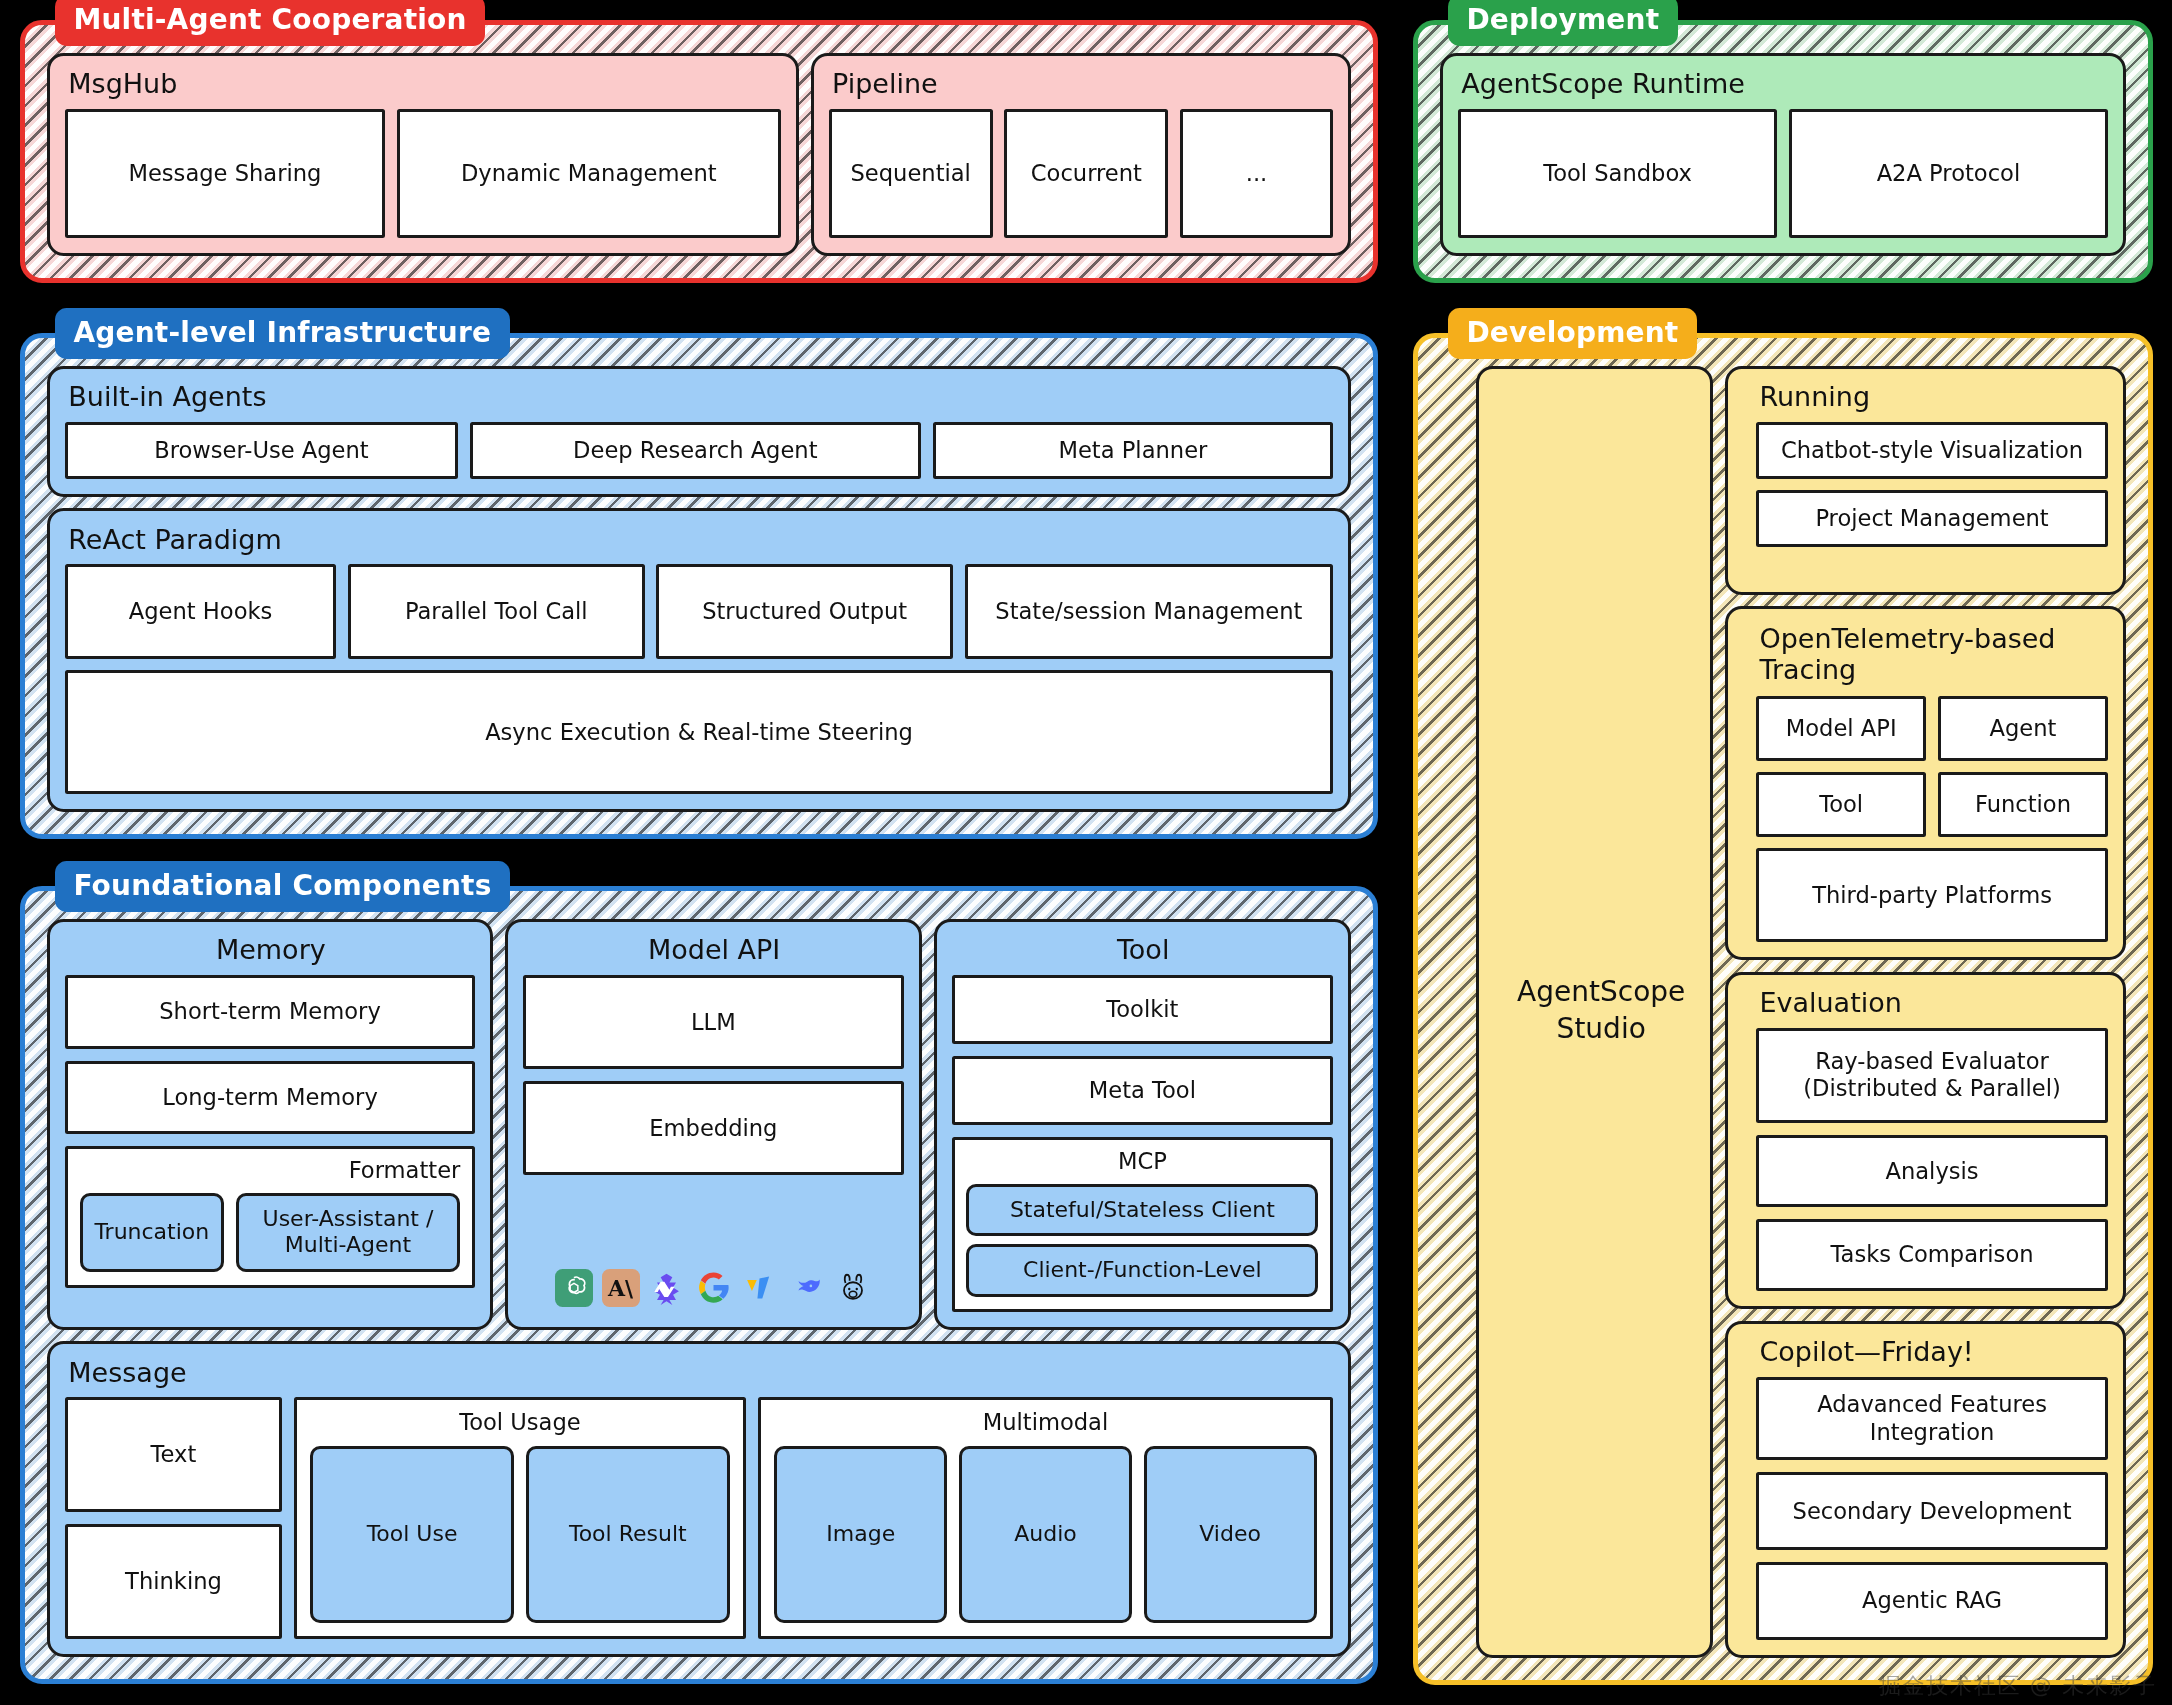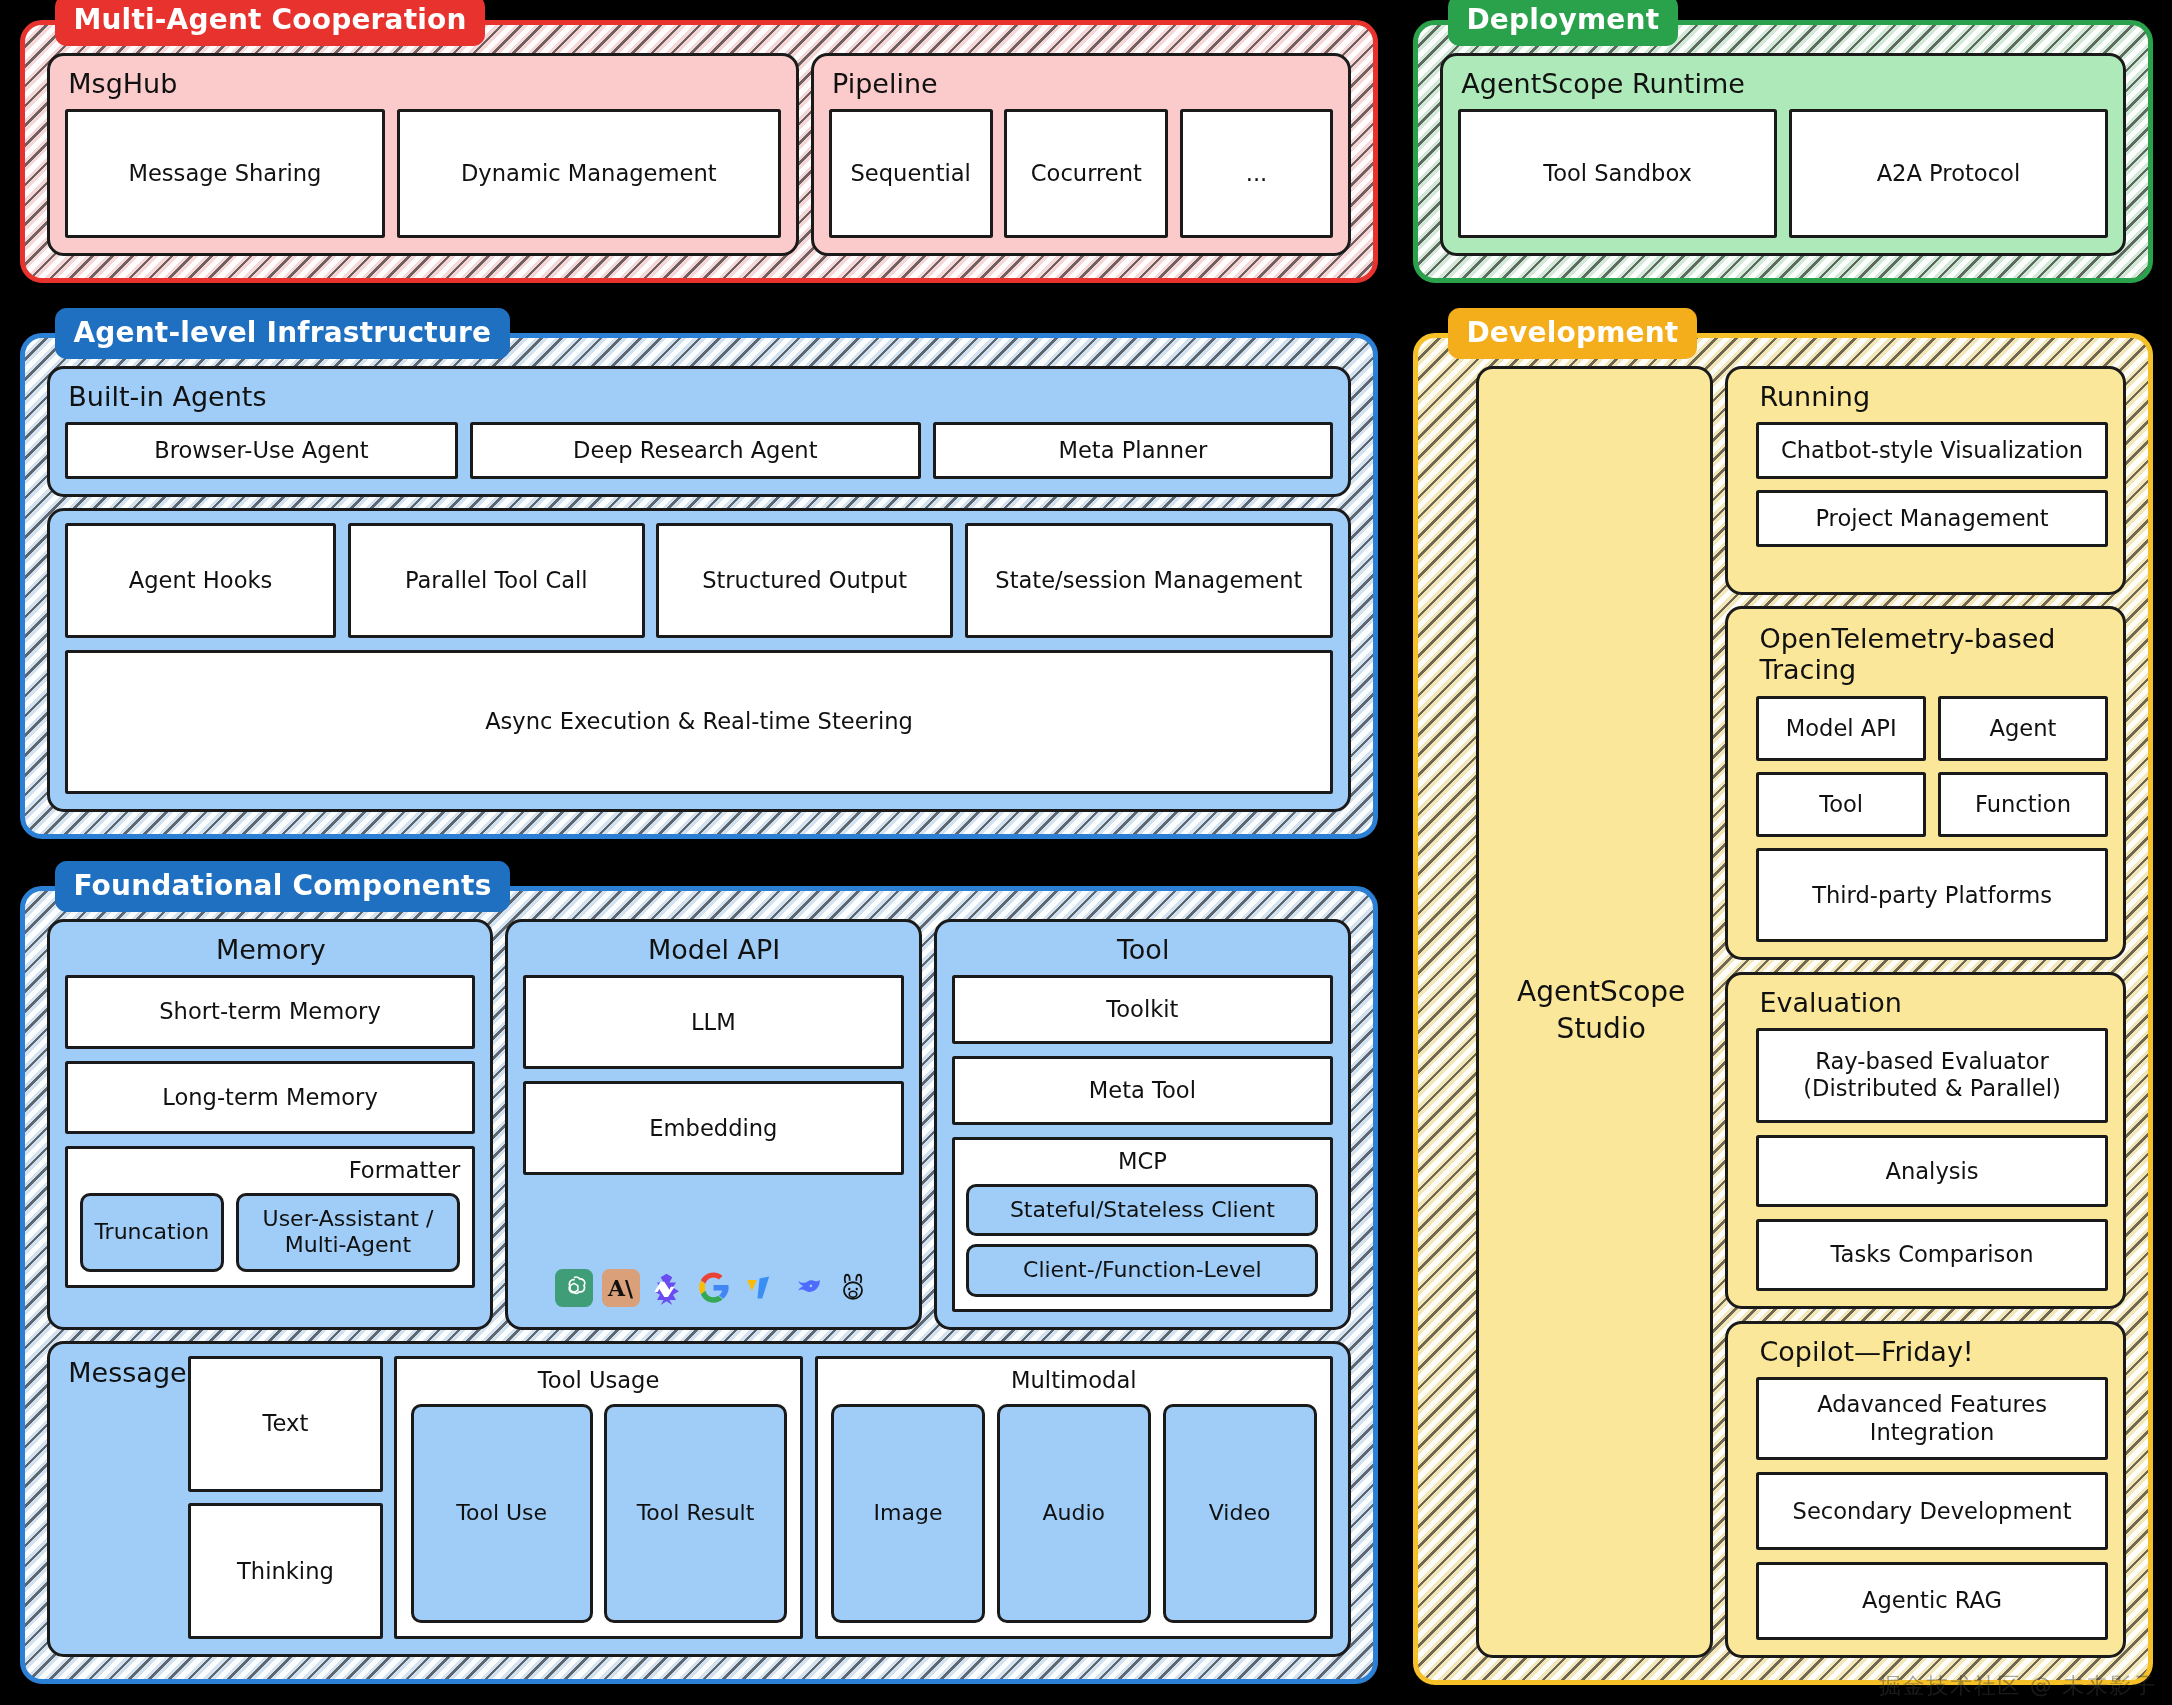--- a/index.html
+++ b/index.html
@@ -173,20 +173,21 @@
     <div class="col" style="height:100%;">
       <div class="panel sky" style="flex:0 0 auto;">
         <div class="ptitle">Built-in Agents</div>
         <div class="row">
           <div class="leaf" style="flex:1;">Browser-Use Agent</div>
           <div class="leaf" style="flex:1.16;">Deep Research Agent</div>
           <div class="leaf" style="flex:1.02;">Meta Planner</div>
         </div>
       </div>
       <div class="panel sky" style="flex:1; display:flex; flex-direction:column;">
+        <div class="ptitle">ReAct Paradigm</div>
         <div class="col" style="flex:1;">
           <div class="row" style="flex:1;">
             <div class="leaf" style="flex:.96;">Agent Hooks</div>
             <div class="leaf" style="flex:1.06;">Parallel Tool Call</div>
             <div class="leaf" style="flex:1.06;">Structured Output</div>
             <div class="leaf" style="flex:1.34;">State/session Management</div>
           </div>
           <div class="leaf" style="flex:1;">Async Execution &amp; Real-time Steering</div>
         </div>
       </div>
@@ -274,21 +275,21 @@
             <div class="leaf" style="flex:1;">Meta Tool</div>
             <div class="leaf" style="flex:2.35; flex-direction:column; padding:8.4px 11.7px 11.7px 11.7px;">
               <div style="font-size:22.6px; margin-bottom:8.4px;">MCP</div>
               <div class="chip" style="width:100%; flex:1; margin-bottom:8.4px;">Stateful/Stateless Client</div>
               <div class="chip" style="width:100%; flex:1;">Client-/Function-Level</div>
             </div>
           </div>
         </div>
       </div>
 
-      <div class="panel sky" style="flex:1; display:flex; flex-direction:row;">
+      <div class="panel sky" style="flex:1; display:flex; flex-direction:column;">
         <div class="ptitle">Message</div>
         <div class="row" style="flex:1;">
           <div class="col" style="flex:.62;">
             <div class="leaf" style="flex:1;">Text</div>
             <div class="leaf" style="flex:1;">Thinking</div>
           </div>
           <div class="leaf" style="flex:1.2; flex-direction:column; padding:8.4px 13.4px 13.4px 13.4px;">
             <div style="font-size:22.6px; margin-bottom:10px;">Tool Usage</div>
             <div class="row" style="width:100%; flex:1;">
               <div class="chip" style="flex:1;">Tool Use</div>

